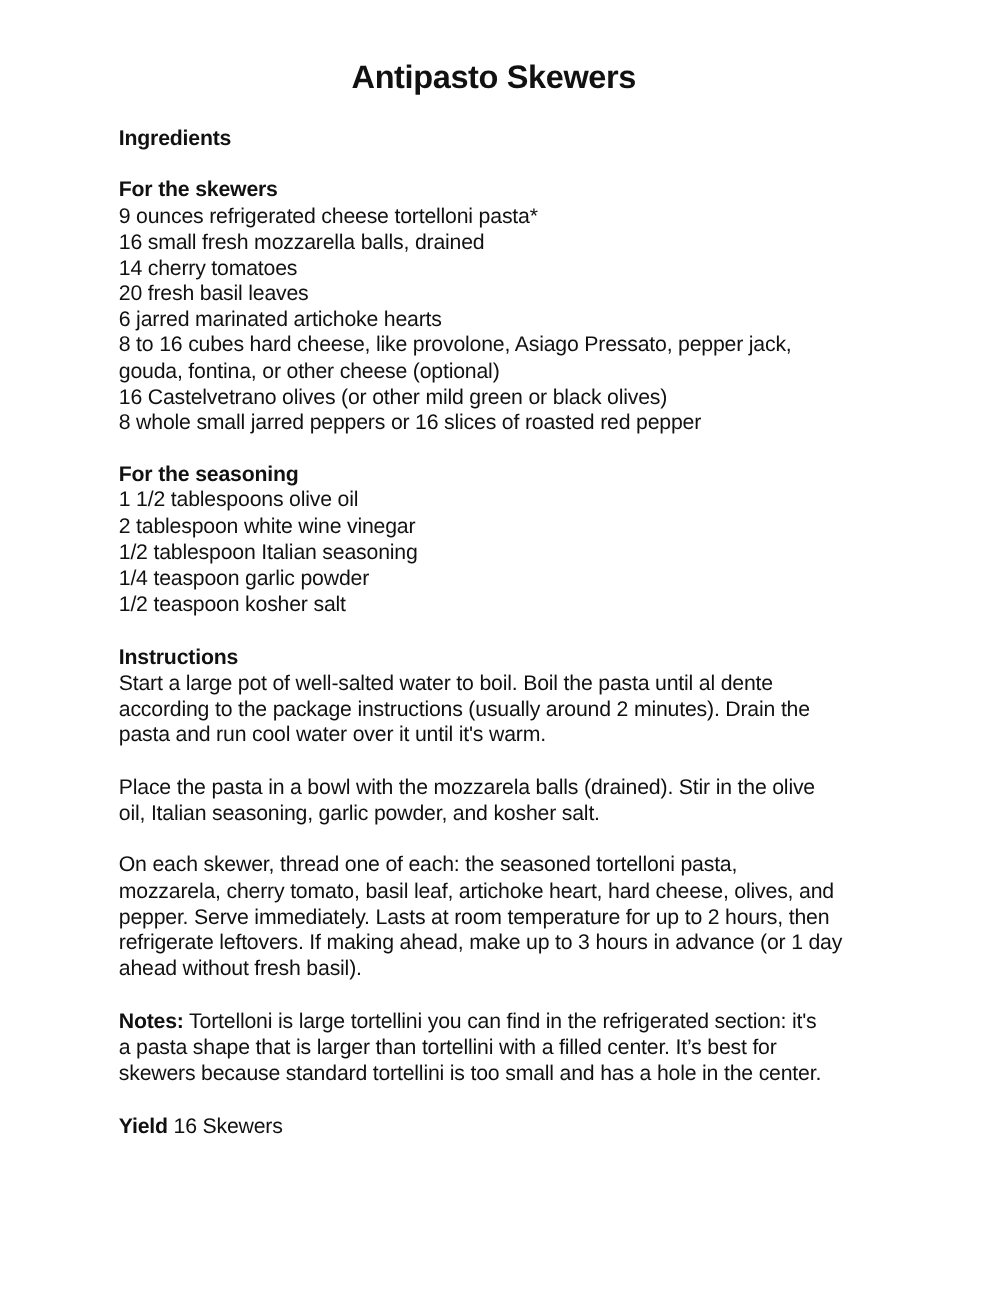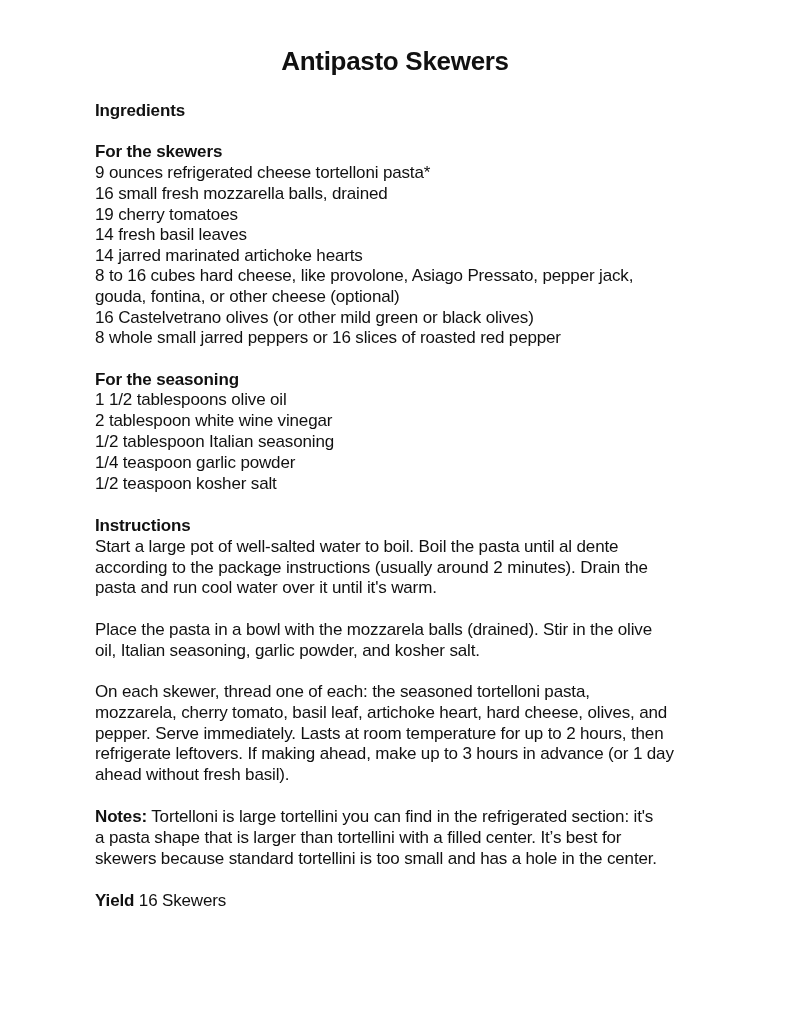--- a/index.html
+++ b/index.html
@@ -13,23 +13,23 @@
 </head>
 <body>
 
 <div class="title">Antipasto Skewers</div>
 
 <div class="ln b" style="top:101px">Ingredients</div>
 
 <div class="ln b" style="top:142px">For the skewers</div>
 <div class="ln" style="top:163px">9 ounces refrigerated cheese tortelloni pasta*</div>
 <div class="ln" style="top:184px">16 small fresh mozzarella balls, drained</div>
-<div class="ln" style="top:205px">19 cherry tomatoes</div>
-<div class="ln" style="top:225px">14 fresh basil leaves</div>
-<div class="ln" style="top:246px">14 jarred marinated artichoke hearts</div>
+<div class="ln" style="top:205px">14 cherry tomatoes</div>
+<div class="ln" style="top:225px">20 fresh basil leaves</div>
+<div class="ln" style="top:246px">6 jarred marinated artichoke hearts</div>
 <div class="ln" style="top:266px">8 to 16 cubes hard cheese, like provolone, Asiago Pressato, pepper jack,</div>
 <div class="ln" style="top:287px">gouda, fontina, or other cheese (optional)</div>
 <div class="ln" style="top:308px">16 Castelvetrano olives (or other mild green or black olives)</div>
 <div class="ln" style="top:328px">8 whole small jarred peppers or 16 slices of roasted red pepper</div>
 
 <div class="ln b" style="top:370px">For the seasoning</div>
 <div class="ln" style="top:390px">1 1/2 tablespoons olive oil</div>
 <div class="ln" style="top:411px">2 tablespoon white wine vinegar</div>
 <div class="ln" style="top:432px">1/2 tablespoon Italian seasoning</div>
 <div class="ln" style="top:453px">1/4 teaspoon garlic powder</div>

